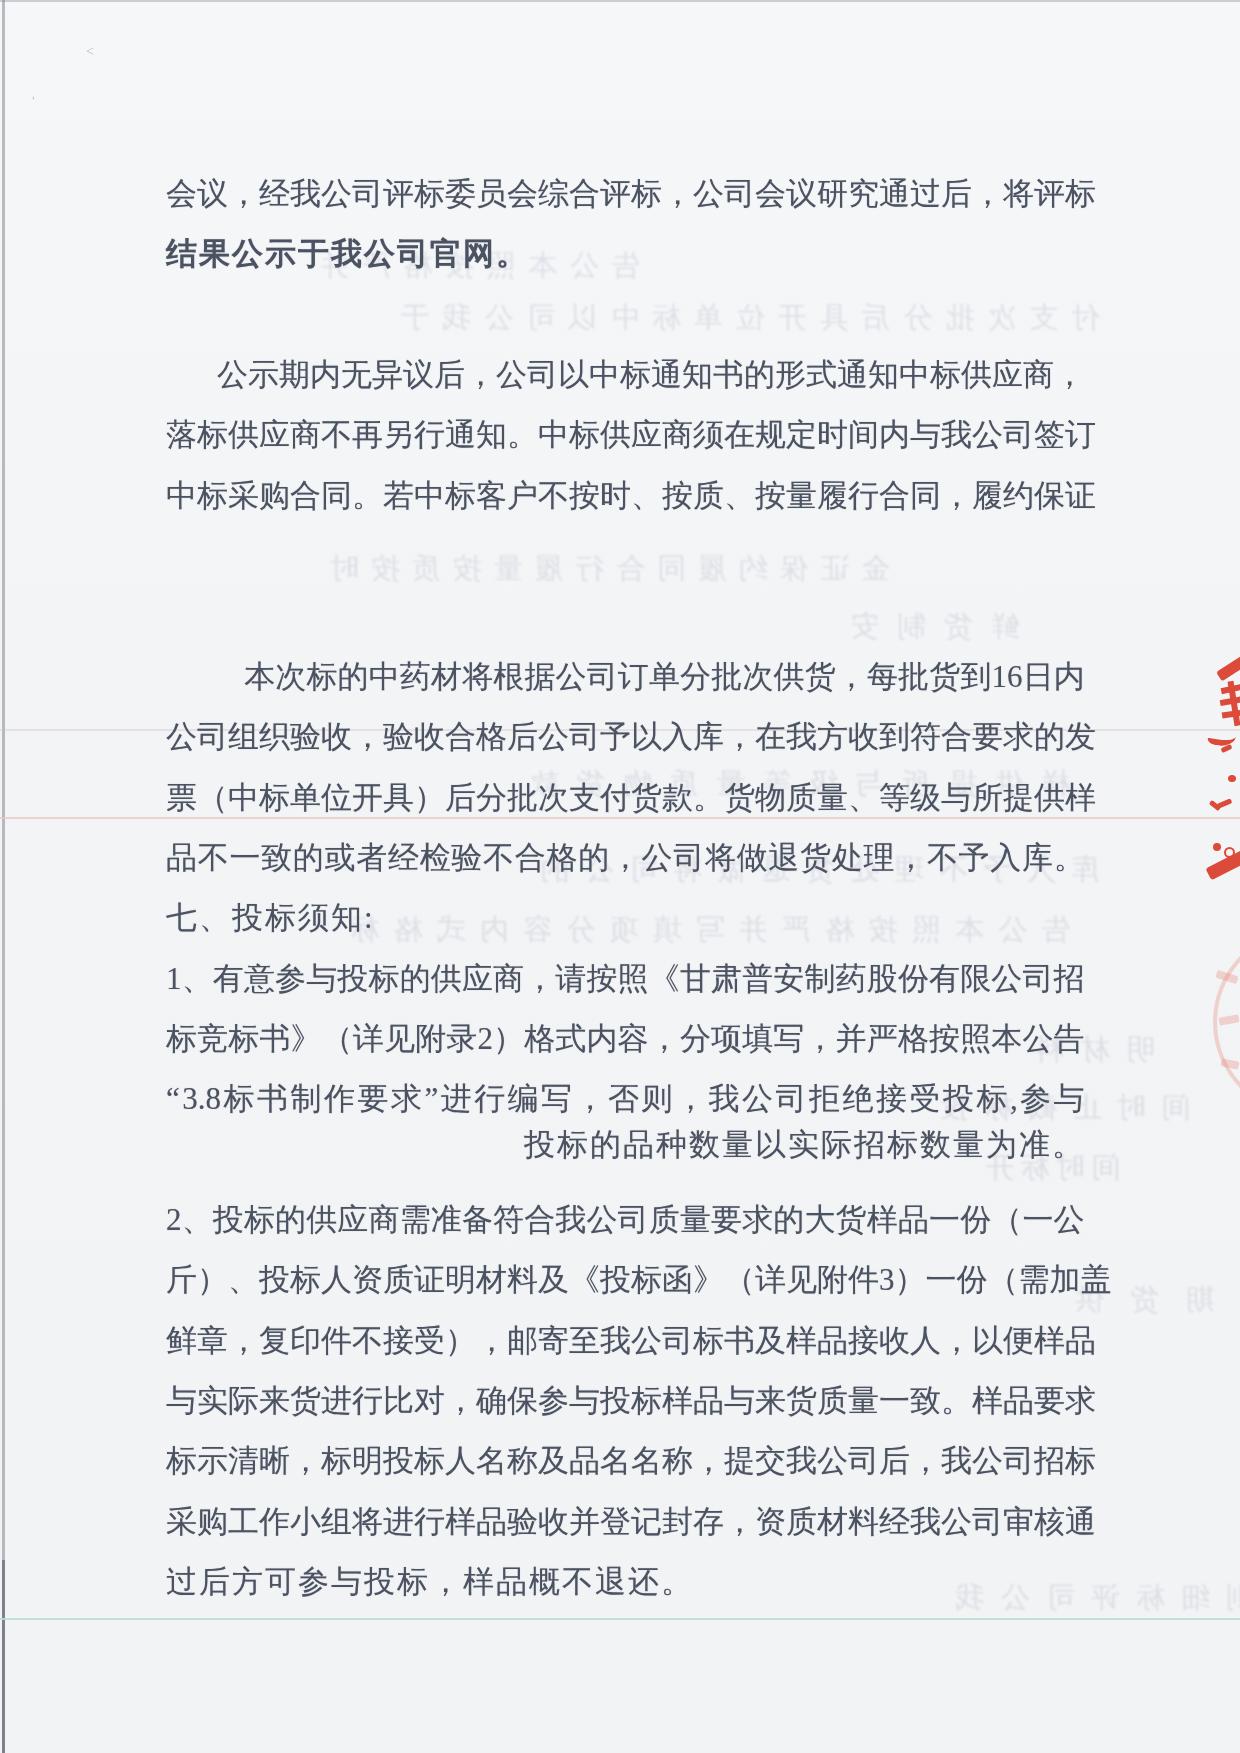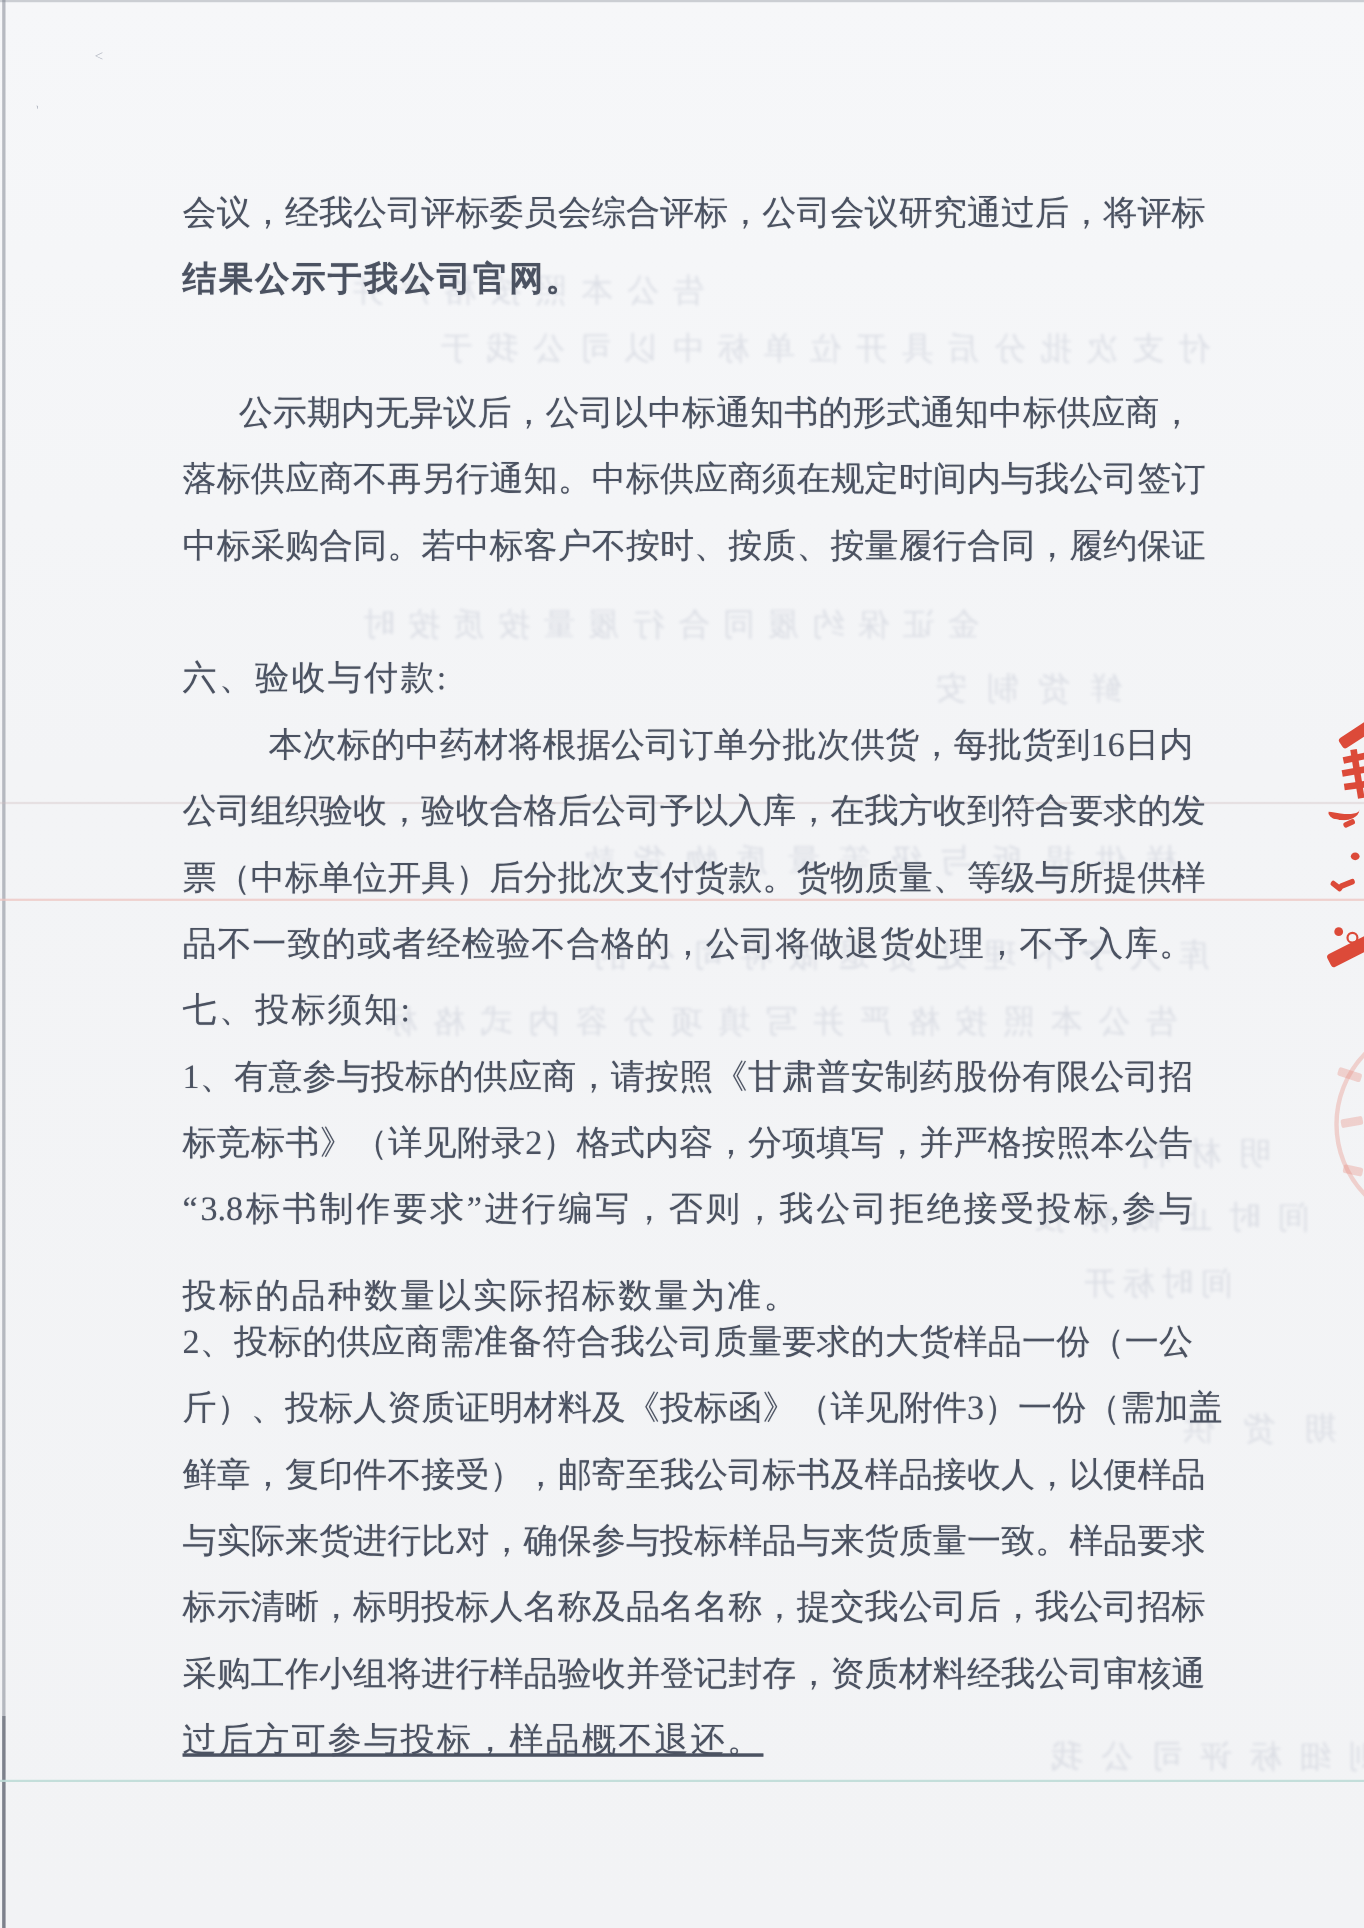--- a/index.html
+++ b/index.html
@@ -332,21 +332,20 @@
         <span class="tok">履</span>
         <span class="tok">行</span>
         <span class="tok">合</span>
         <span class="tok">同</span>
         <span class="tok">，</span>
         <span class="tok">履</span>
         <span class="tok">约</span>
         <span class="tok">保</span>
         <span class="tok">证</span>
       </div>
-      <div class="line" style="top: 422.45px;">六、验收与付款:</div>
       <div class="line j" style="top: 482.8px;">
         <span class="tok ind"></span>
         <span class="tok">本</span>
         <span class="tok">次</span>
         <span class="tok">标</span>
         <span class="tok">的</span>
         <span class="tok">中</span>
         <span class="tok">药</span>
         <span class="tok">材</span>
         <span class="tok">将</span>
@@ -554,21 +553,21 @@
         <span class="tok">拒</span>
         <span class="tok">绝</span>
         <span class="tok">接</span>
         <span class="tok">受</span>
         <span class="tok">投</span>
         <span class="tok">标</span>
         <span class="tok">,</span>
         <span class="tok">参</span>
         <span class="tok">与</span>
       </div>
-      <div class="line" style="top: 984px;">投标的品种数量以实际招标数量为准。</div>
+      <div class="line" style="top: 951px; text-align: right;">投标的品种数量以实际招标数量为准。</div>
       <div class="line j" style="top: 1025.95px;">
         <span class="tok">2</span>
         <span class="tok">、</span>
         <span class="tok">投</span>
         <span class="tok">标</span>
         <span class="tok">的</span>
         <span class="tok">供</span>
         <span class="tok">应</span>
         <span class="tok">商</span>
         <span class="tok">需</span>
@@ -748,21 +747,21 @@
         <span class="tok">材</span>
         <span class="tok">料</span>
         <span class="tok">经</span>
         <span class="tok">我</span>
         <span class="tok">公</span>
         <span class="tok">司</span>
         <span class="tok">审</span>
         <span class="tok">核</span>
         <span class="tok">通</span>
       </div>
-      <div class="line" style="top: 1388.05px; text-decoration: underline;">过后方可参与投标，样品概不退还。</div>
+      <div class="line" style="top: 1388.05px;">过后方可参与投标，样品概不退还。</div>
     </div>
 
   <div>
     <div class="stamp s-bar1"></div>
     <div class="stamp s-h1"></div>
     <div class="stamp s-h2"></div>
     <div class="stamp s-h3"></div>
     <div class="stamp s-v1"></div>
     <div class="stamp s-hook"></div>
     <div class="stamp s-dash"></div>

